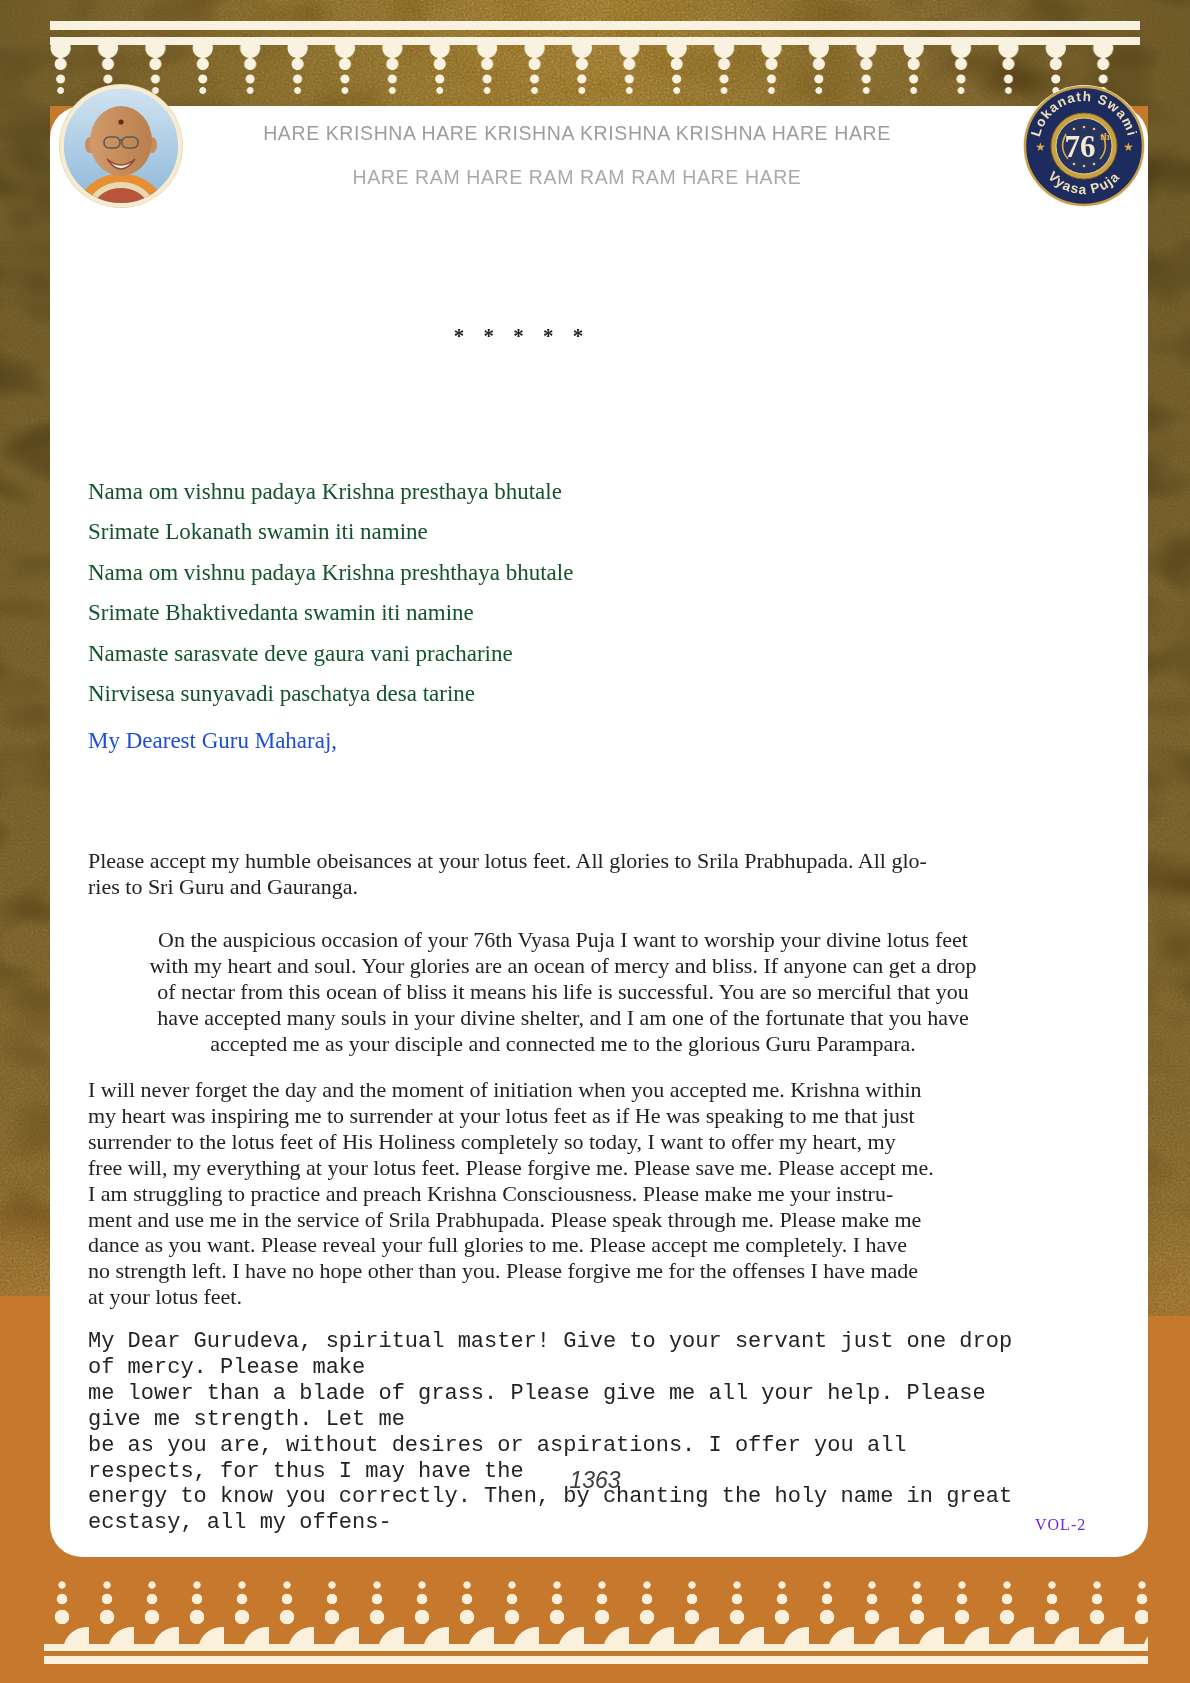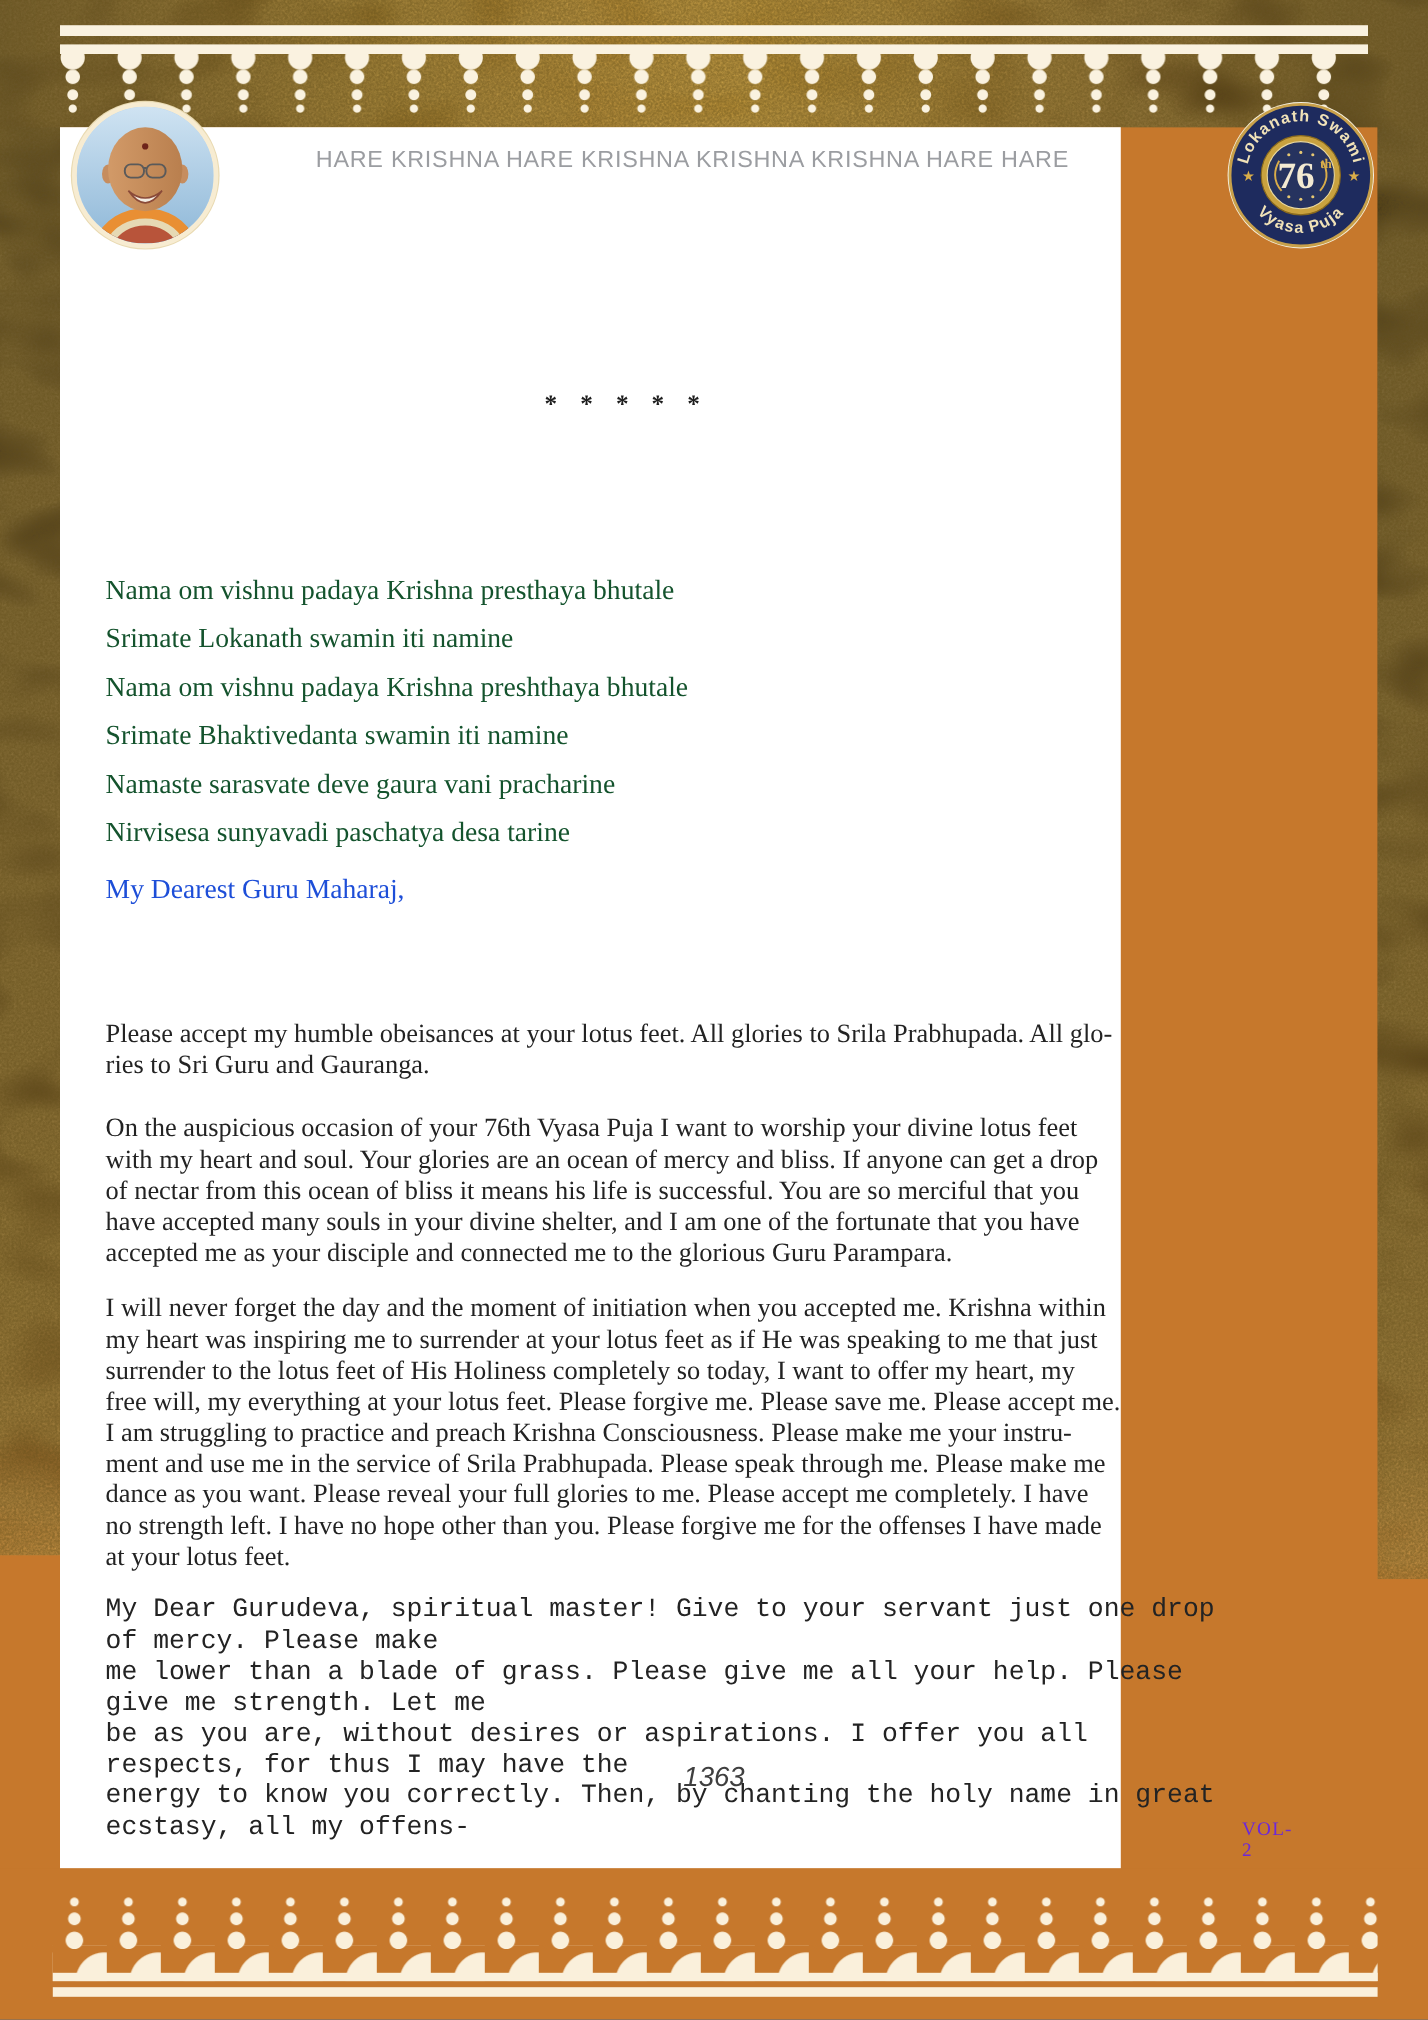--- a/index.html
+++ b/index.html
@@ -22,38 +22,38 @@
   .top-dots {
     position:absolute; left:50px; top:56px; width:1090px; height:44px;
     background-image:
       radial-gradient(circle at 10.6px 8px,   #FAF2E0 5.6px, rgba(0,0,0,0) 6.4px),
       radial-gradient(circle at 10.6px 23px,  #FAF2E0 4.1px, rgba(0,0,0,0) 4.9px),
       radial-gradient(circle at 10.6px 34.5px,#FAF2E0 3px,   rgba(0,0,0,0) 3.8px);
     background-size: 47.4px 44px; background-repeat: repeat-x;
   }
 
   
-  .page { position:absolute; left:50px; top:106px; width:884px; height:1451px; background:#ffffff; }
+  .page { position:absolute; left:50px; top:106px; width:1098px; height:1451px; background:#ffffff;border-radius:32px; }
 
   .mantra { position:absolute; left:0; width:1054px; text-align:center;
     font-family:"Liberation Sans", sans-serif; font-size:19.5px; letter-spacing:0.6px; }
   .mantra.l1 { top:16px; color:#9b9da1; }
   .mantra.l2 { top:60px; color:#a7aaae; }
 
   .separator { position:absolute; left:0; top:218px; width:944px; text-align:center;
     font-size:21px; letter-spacing:7px; color:#1e1e1e; font-weight:bold; }
 
   .verses { position:absolute; left:38px; top:366px; width:720px;
     font-size:23px; line-height:40.4px; color:#14532d; white-space:pre-line; }
   .salutation { position:absolute; left:38px; top:622px; font-size:23px; color:#1d4ed8; }
 
   .para { position:absolute; left:38px; width:950px;
     font-size:22px; line-height:25.9px; color:#232323; white-space:pre-line; }
   .para.p1 { top:710px;margin-top:32px; }
-  .para.p2 { top:821px; }
+  .para.p2 { top:821px;text-align:center; }
   .para.p3 { top:971px; }
   .para.p4 { top:1223px;font-family:Liberation Mono, monospace; }
 
   .page-number { position:absolute; left:0; top:1361px; width:1090px; text-align:center;
     font-family:"Liberation Sans", sans-serif; font-size:23px; color:#3f3f3f;font-style:italic; }
   .volume { position:absolute; left:985px; top:1366px;
     font-family:"Liberation Serif", serif; font-size:16px; letter-spacing:1px; color:#6d28d9;margin-top:44px; }
 
   
   .guru-photo { position:absolute; left:60px; top:85px; width:114px; height:114px;
@@ -143,20 +143,21 @@
       <rect x="0" y="0" width="1190" height="1683" filter="url(#grain)" opacity="0.55"></rect>
     </g>
   </svg>
 
   <div class="top-stripe"></div>
   <div class="top-scallops"></div>
   <div class="top-dots"></div>
 
   <div class="page">
     <div class="mantra l1">HARE KRISHNA HARE KRISHNA KRISHNA KRISHNA HARE HARE</div>
+    <div class="mantra l2">HARE RAM HARE RAM RAM RAM HARE HARE</div>
 
     <div class="separator">* * * * *</div>
 
     <div class="verses">Nama om vishnu padaya Krishna presthaya bhutale
 Srimate Lokanath swamin iti namine
 Nama om vishnu padaya Krishna preshthaya bhutale
 Srimate Bhaktivedanta swamin iti namine
 Namaste sarasvate deve gaura vani pracharine
 Nirvisesa sunyavadi paschatya desa tarine</div>
     <div class="salutation">My Dearest Guru Maharaj,</div>

